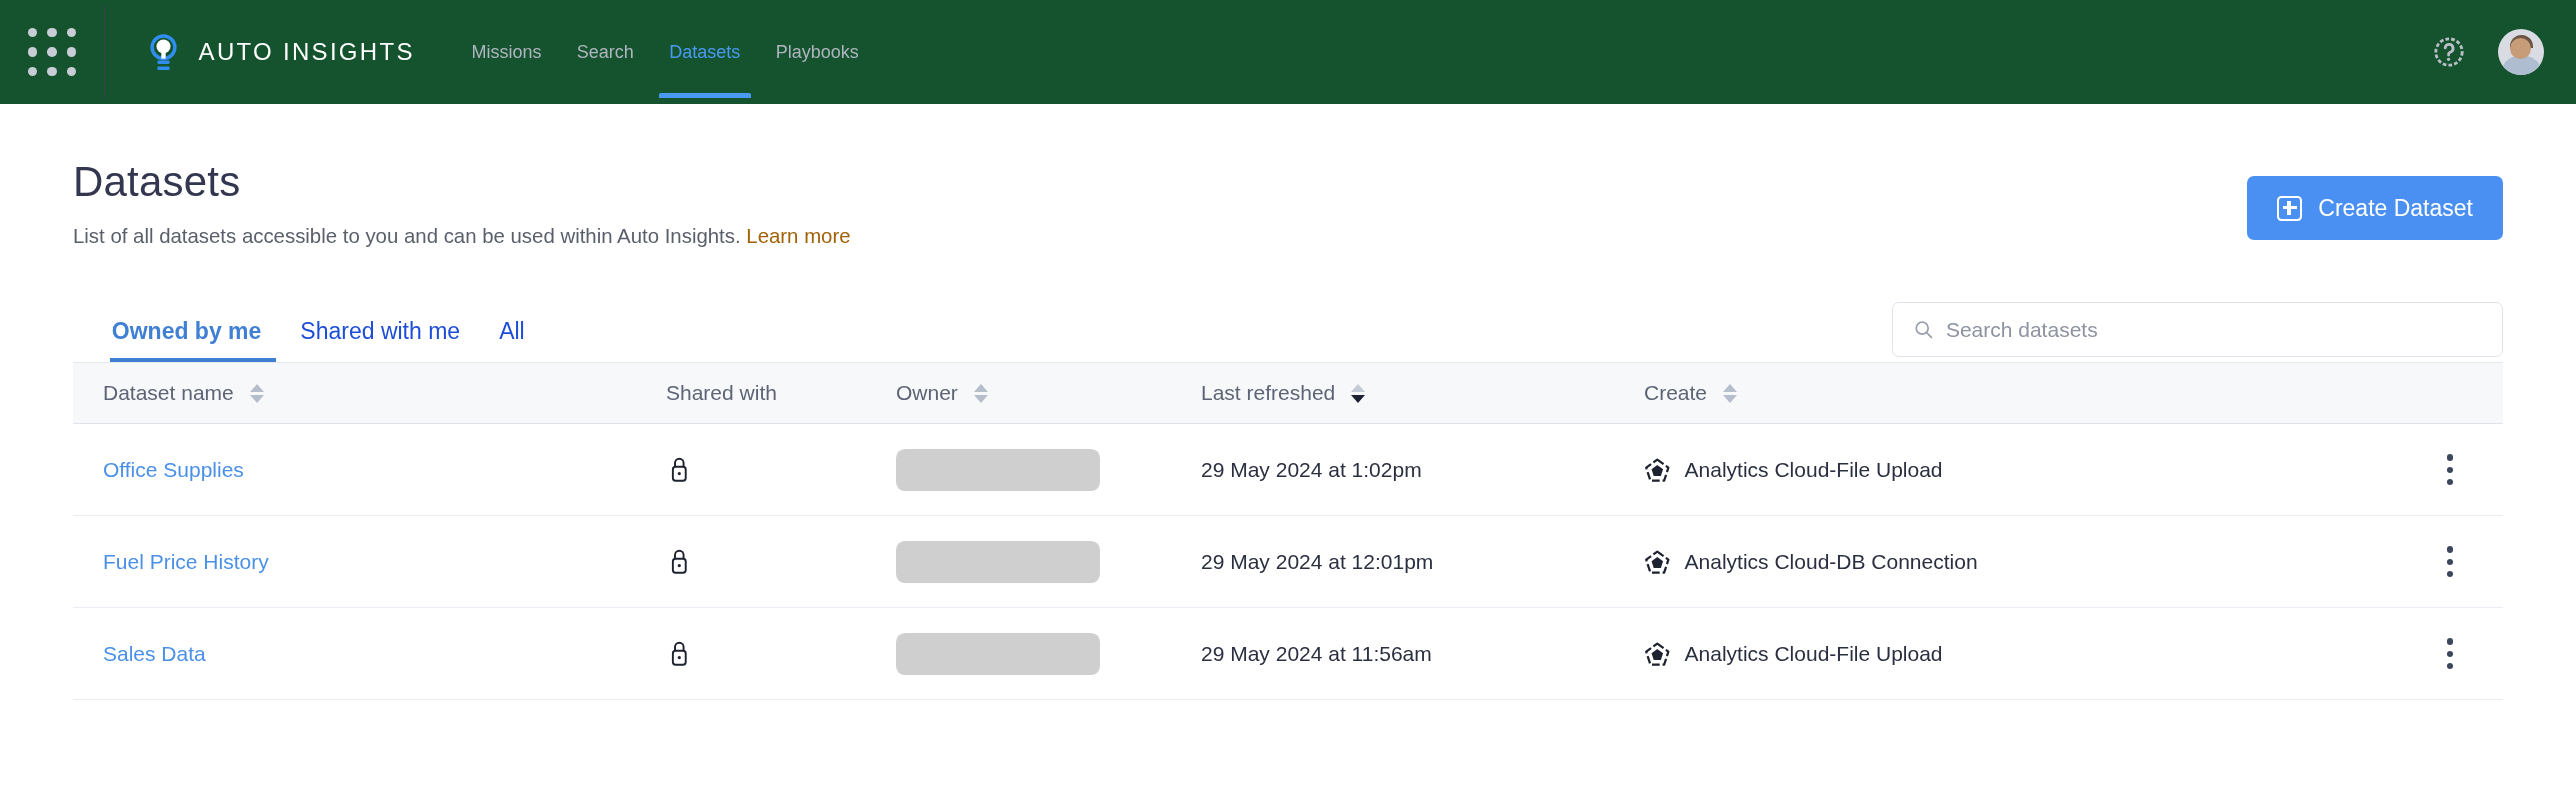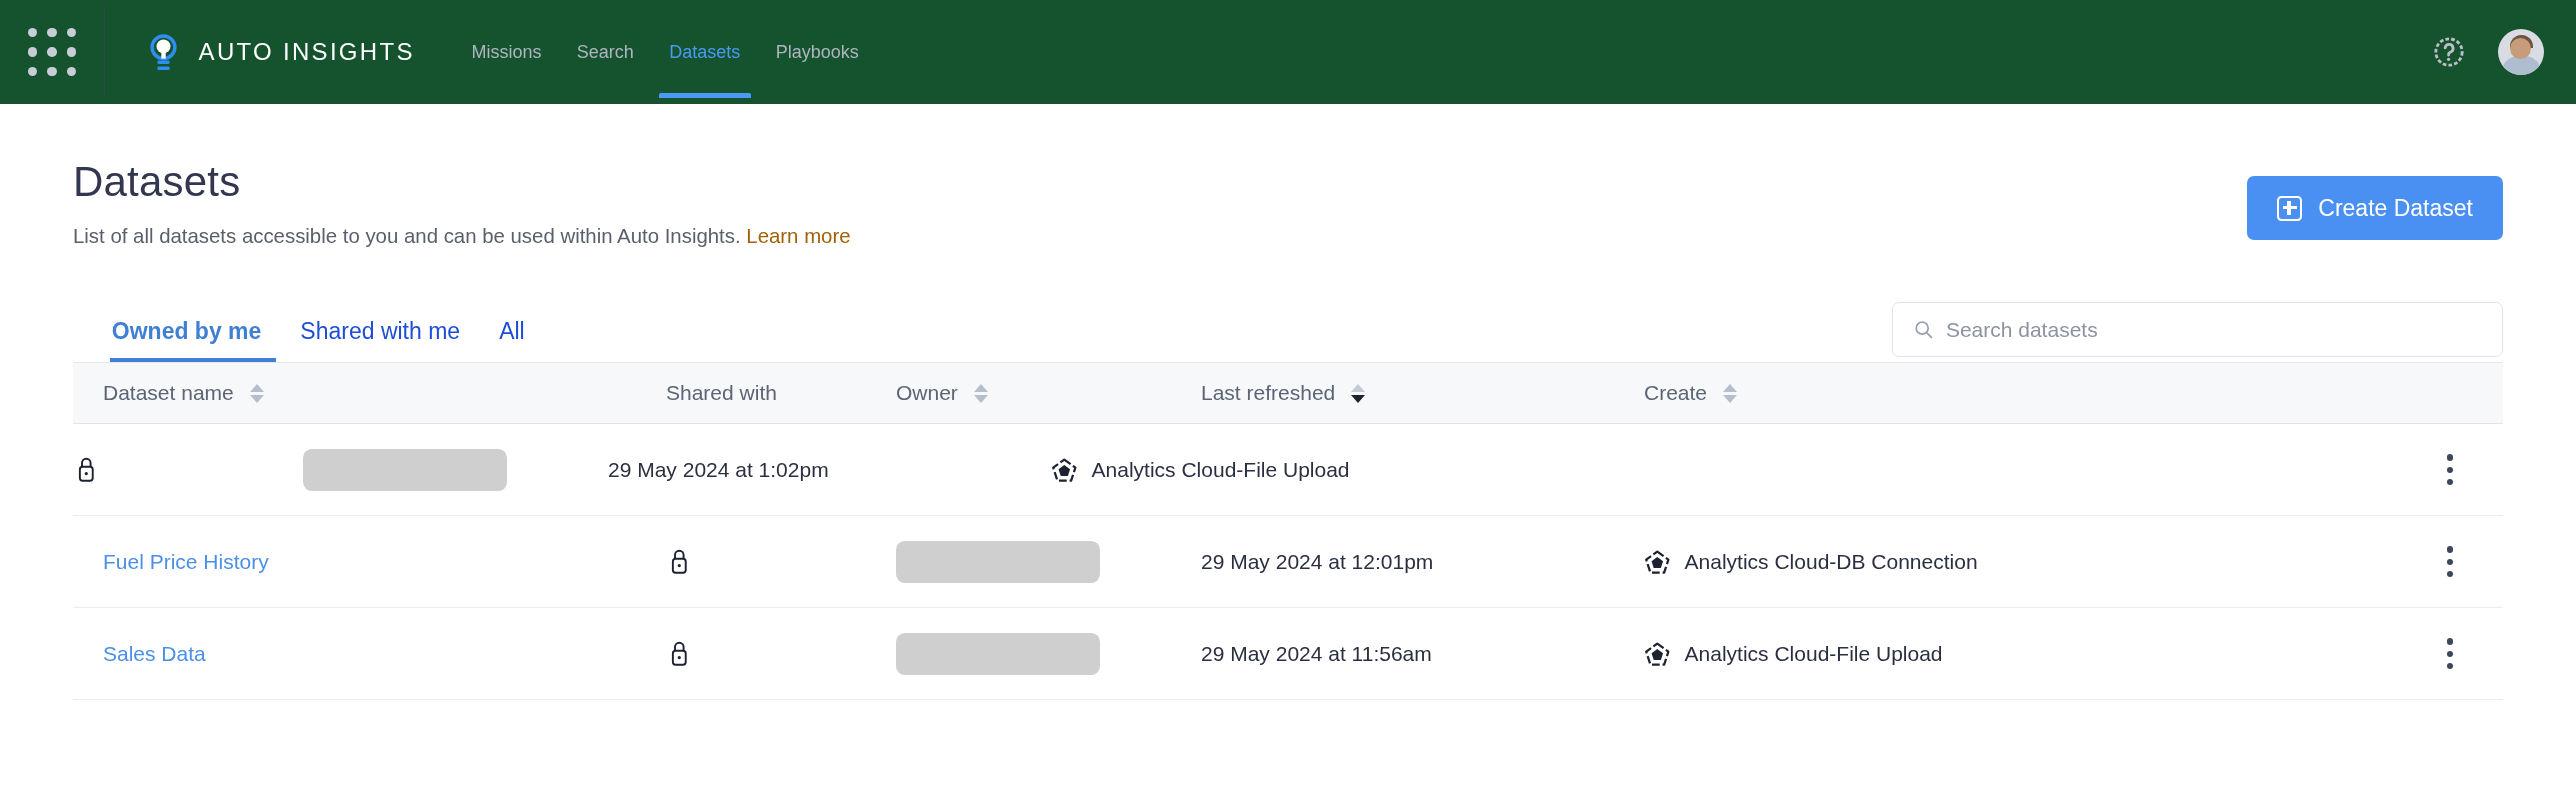--- a/index.html
+++ b/index.html
@@ -459,20 +459,23 @@
         <span>Create</span>
         <span class="sort">
             <i class="up"></i>
             <i class="down"></i>
           </span>
       </div>
       <div class="th c-menu"></div>
     </div>
 
     <div class="tr">
+      <div class="td c-name">
+        <span class="ds-link">Office Supplies</span>
+      </div>
       <div class="td c-shared">
         <svg class="lock-icon" width="26.6" height="30" viewBox="0 0 24 28" fill="none" stroke="#1c2230" stroke-width="1.8">
           <path d="M8 11V7.5a4 4 0 0 1 8 0V11"></path>
           <rect x="6" y="11" width="12" height="13" rx="2.5"></rect>
           <circle cx="12" cy="17.3" r="1.5" fill="#1c2230" stroke="none"></circle>
         </svg>
       </div>
       <div class="td c-owner">
         <span class="redacted"></span>
       </div>

